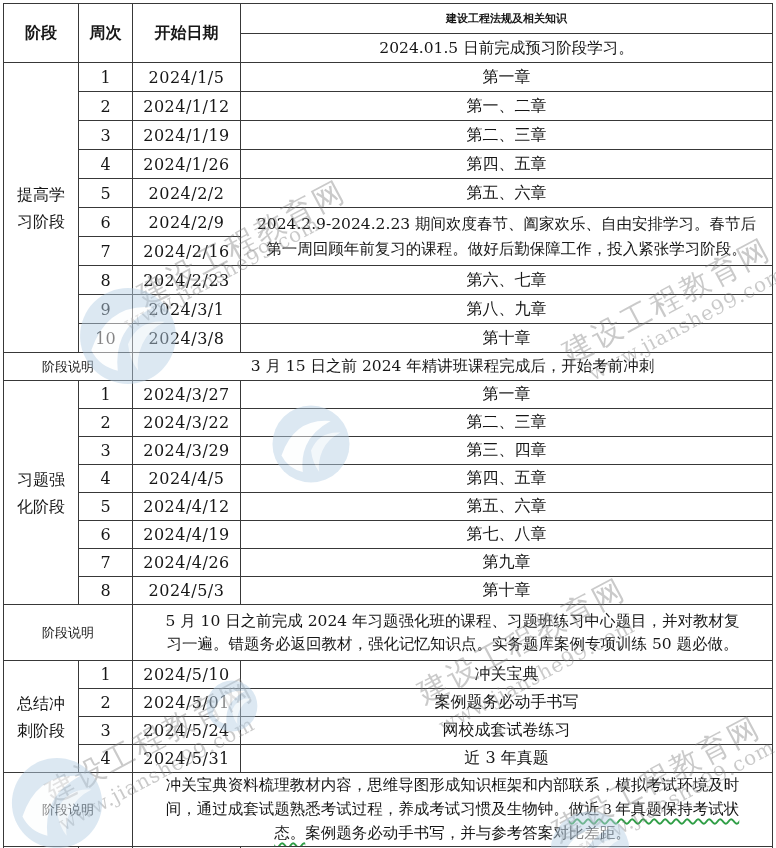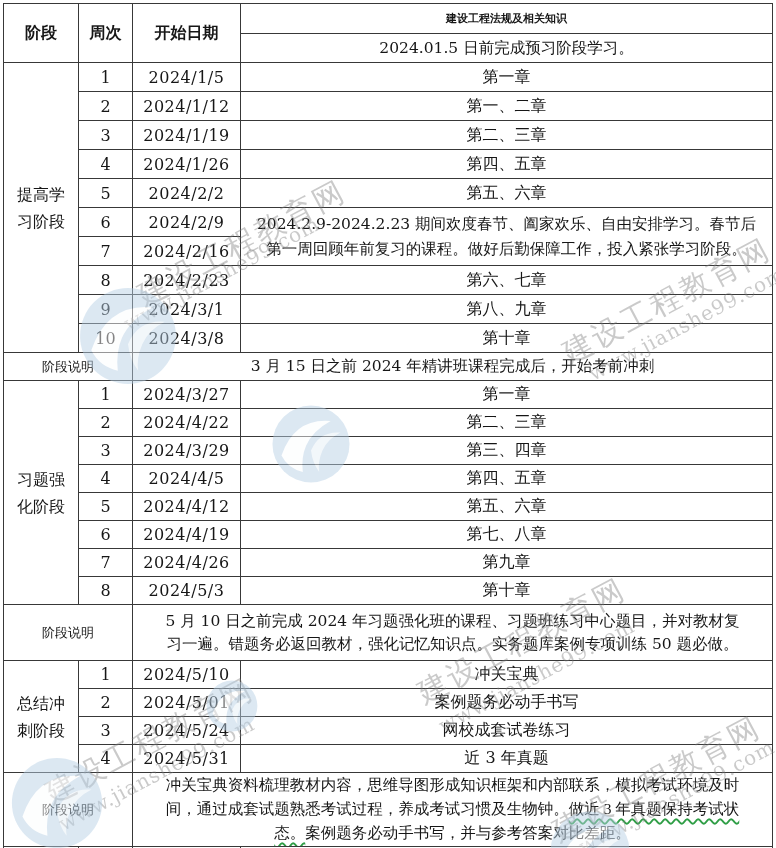--- a/index.html
+++ b/index.html
@@ -125,21 +125,21 @@
           <td class="stage-cell" rowspan="8">
             <div>习题强</div>
             <div>化阶段</div>
           </td>
           <td class="week-cell">1</td>
           <td class="date-cell">2024/3/27</td>
           <td class="content-cell">第一章</td>
         </tr>
         <tr style="height: 28px;">
           <td class="week-cell">2</td>
-          <td class="date-cell">2024/4/22</td>
+          <td class="date-cell">2024/3/22</td>
           <td class="content-cell">第二、三章</td>
         </tr>
         <tr style="height: 28px;">
           <td class="week-cell">3</td>
           <td class="date-cell">2024/3/29</td>
           <td class="content-cell">第三、四章</td>
         </tr>
         <tr style="height: 28px;">
           <td class="week-cell">4</td>
           <td class="date-cell">2024/4/5</td>

